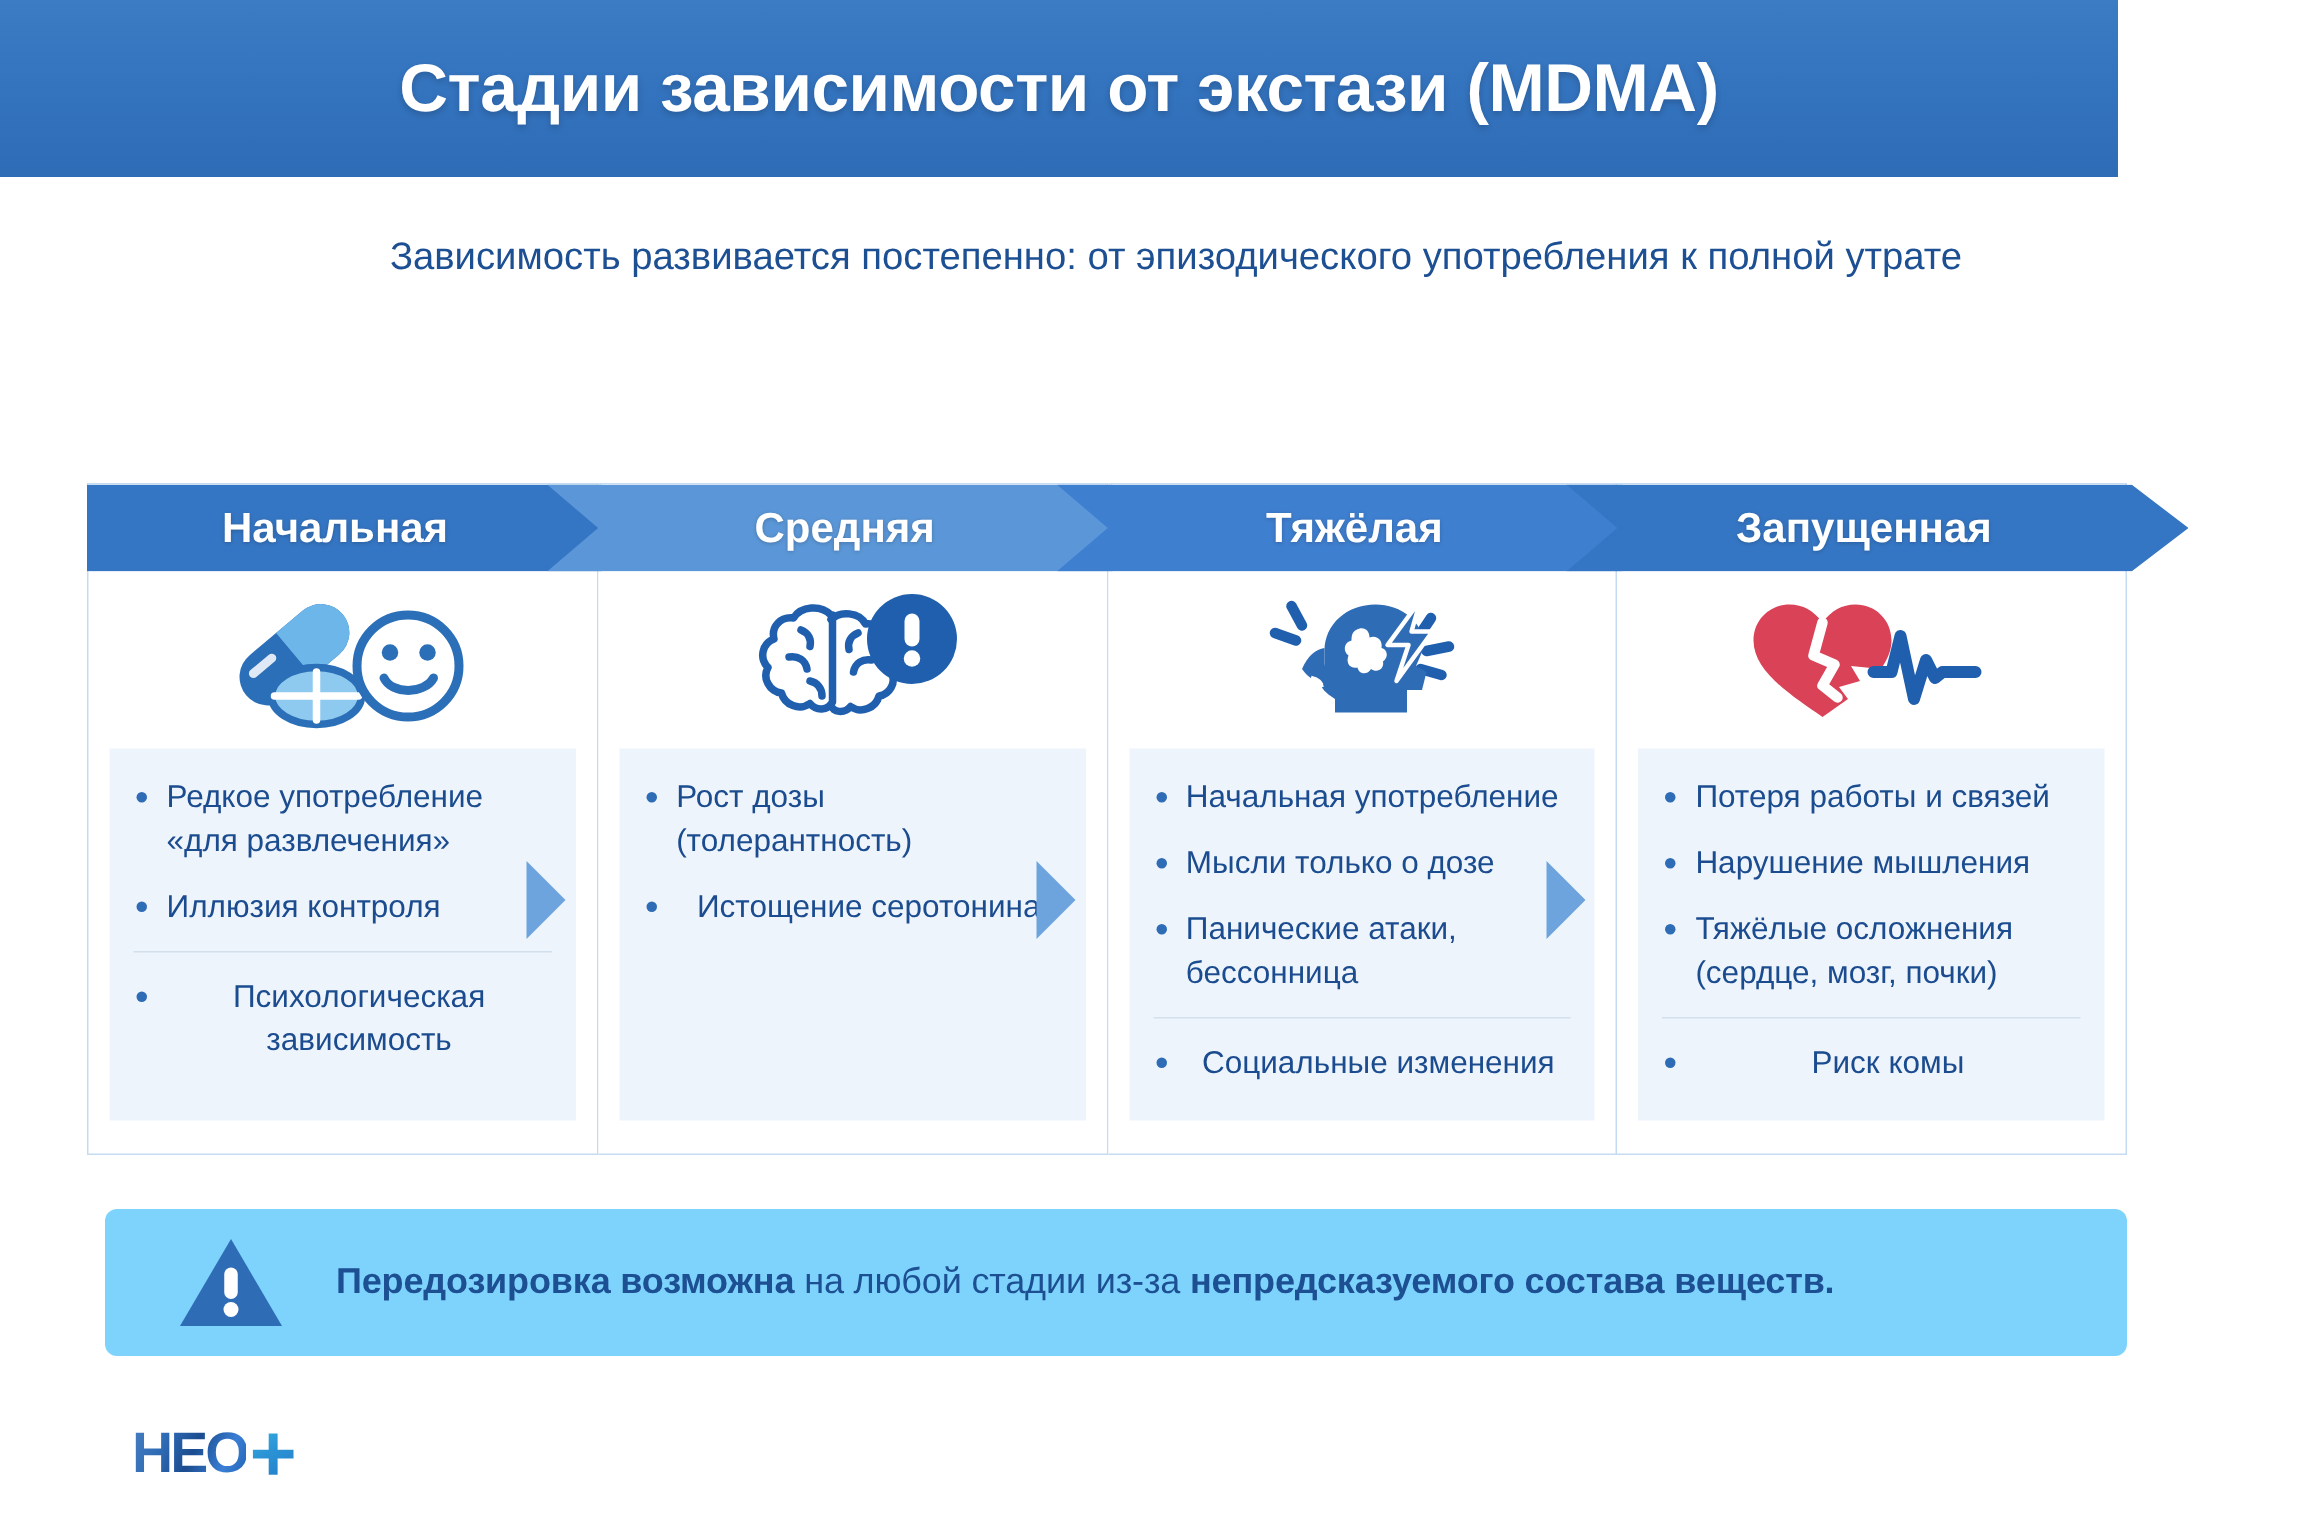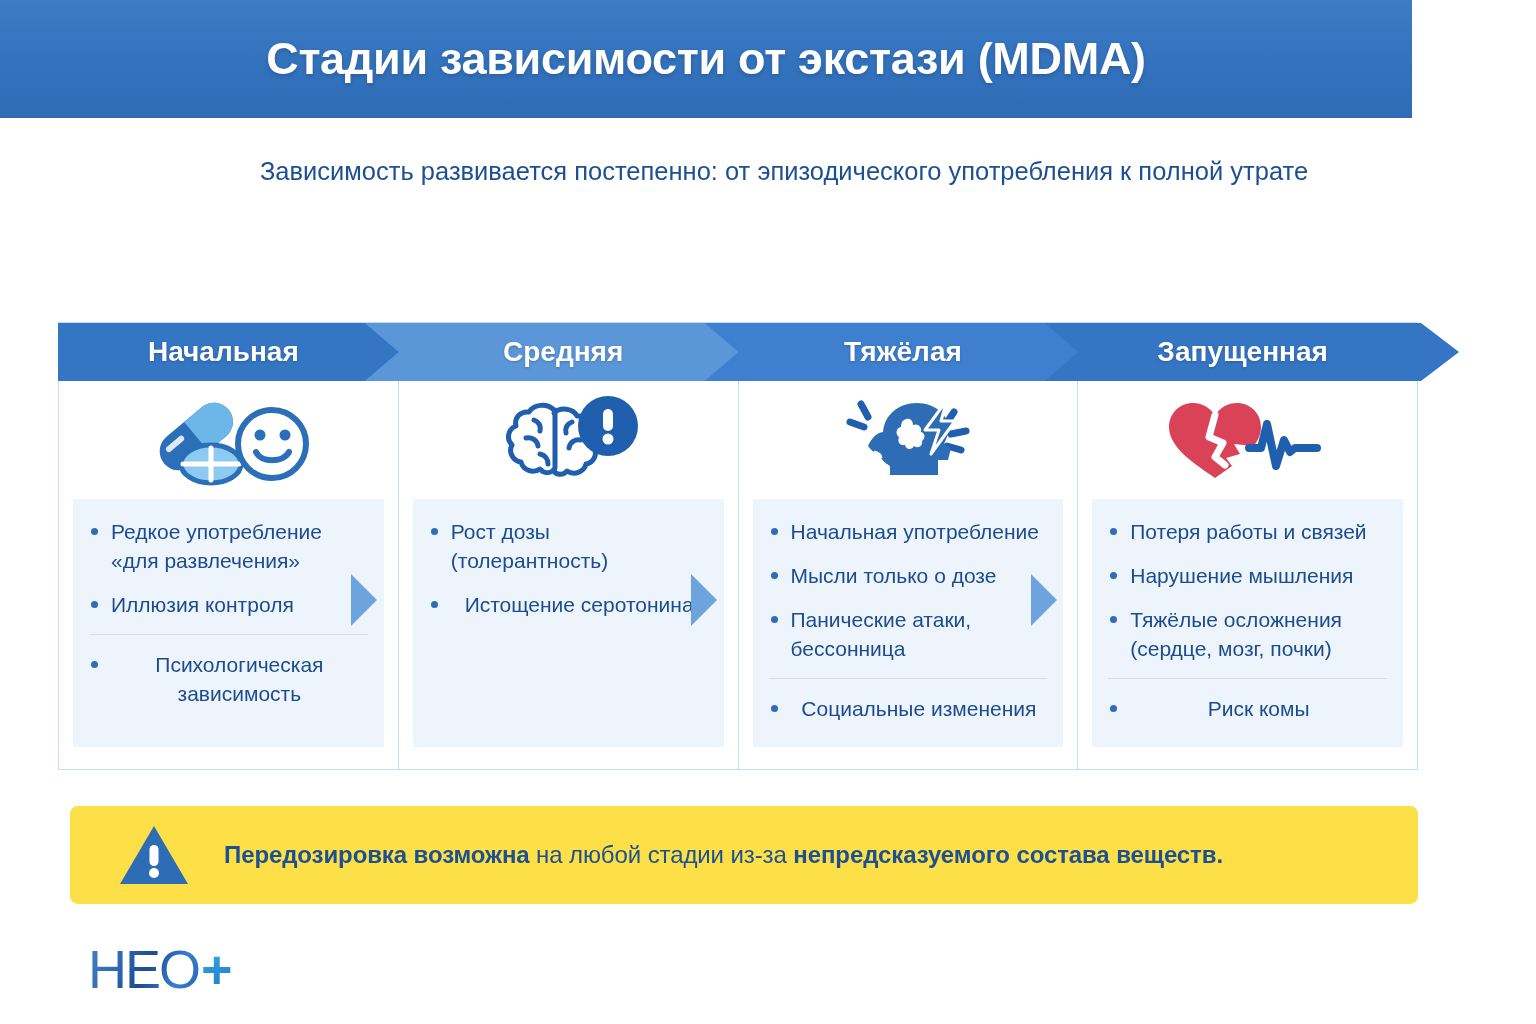--- a/index.html
+++ b/index.html
@@ -171,21 +171,21 @@
   
   .icon-svg { display: block; }
 
   
   .warning {
     position: absolute;
     left: 70px;
     top: 806px;
     width: 1348px;
     height: 98px;
-    background: #fde047;
+    background: #7dd3fc;
     border-radius: 8px;
     display: flex;
     align-items: center;
     padding-left: 48px;
     box-sizing: border-box;
   }
   .warning-text {
     color: #1d4f93;
     font-size: 24px;
     margin-left: 34px;
@@ -195,22 +195,22 @@
 
   
   .logo {
     position: absolute;
     left: 88px;
     top: 938px;
     display: flex;
     align-items: center;
   }
   .logo-text {
-    font-size: 54px;
-    font-weight: normal;
+    font-size: 38px;
+    font-weight: bold;
     letter-spacing: -2px;
     background: linear-gradient(115deg, #4a7fc0 0%, #2f6cb6 28%, #1b4c8f 52%, #3a7fd5 78%, #1f5fae 100%);
     -webkit-background-clip: text;
     background-clip: text;
     color: transparent;
   }
   .logo-plus {
     font-size: 54px;
     font-weight: bold;
     margin-left: 2px;

